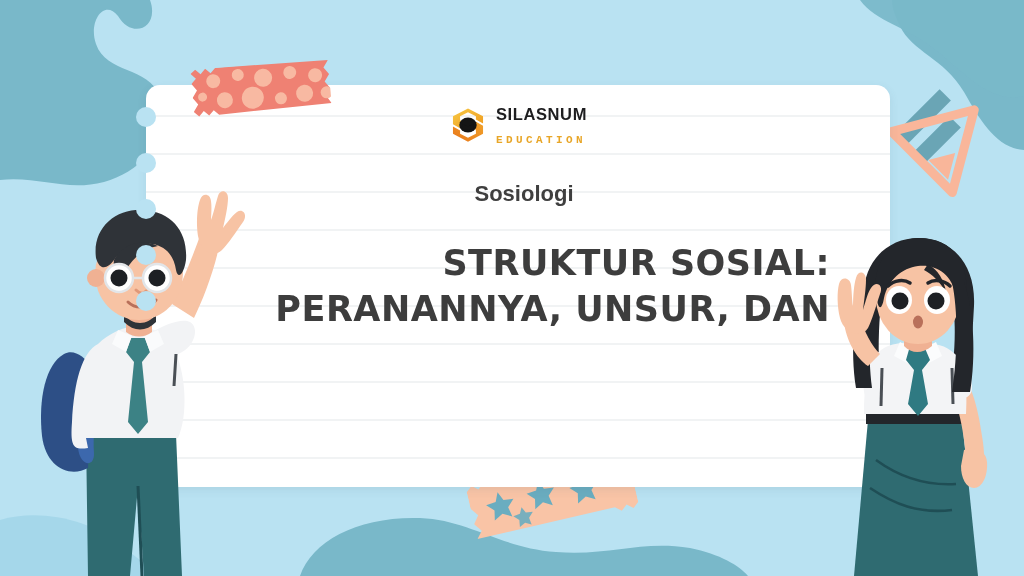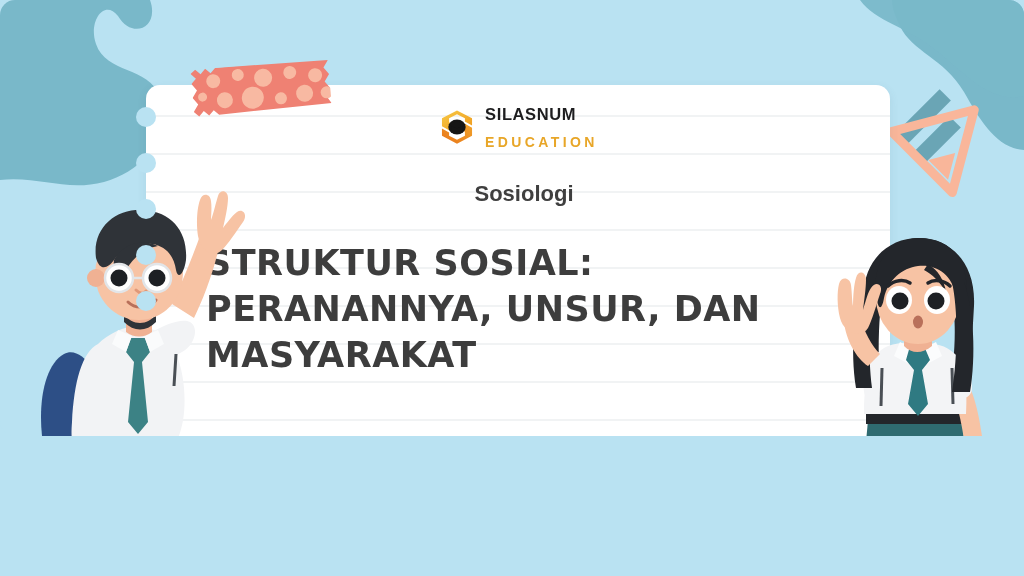--- a/index.html
+++ b/index.html
@@ -3,21 +3,21 @@
 <meta charset="utf-8">
 <style>
   * { margin:0; padding:0; box-sizing:border-box; }
   html,body { width:1024px; height:576px; overflow:hidden; }
   body {
     font-family:"Liberation Sans", sans-serif;
     background:#b9e2f2;
     position:relative;
   }
 
-  #stage { position:absolute; inset:0; width:1024px; height:436px; overflow:hidden;border-radius:15px; }
+  #stage { position:absolute; inset:0; width:1024px; height:576px; overflow:hidden; }
 
   .bg-svg { position:absolute; inset:0; width:1024px; height:576px; }
 
   
   .paper {
     position:absolute;
     left:146px; top:85px;
     width:744px; height:402px;
     background:#ffffff;
     border-radius:14px;
@@ -43,34 +43,34 @@
     display:flex; align-items:center; justify-content:center;
     gap:9px; z-index:8;
   }
   .logo-mark { width:38px; height:38px; flex:none; }
   .logo-text { display:flex; flex-direction:column; line-height:1; padding-top:1px; }
   .logo-name {
     font-size:16.5px; font-weight:bold; color:#1d1d1f;
     letter-spacing:.6px;
   }
   .logo-sub {
-    font-size:14px; font-weight:bold; color:#e8a628;
-    letter-spacing:3.4px; margin-top:12px;
+    font-size:11px; font-weight:bold; color:#e8a628;
+    letter-spacing:3.4px; margin-top:12px;font-family:Liberation Mono, monospace;
   }
 
   
   .subject {
     position:absolute; left:12px; right:0; top:96px;
     text-align:center;
     font-size:22px; font-weight:bold; color:#3f3f3f;
     z-index:8;
   }
   .headline {
     position:absolute; left:60px; right:60px; top:155px;
-    text-align:left; z-index:8;
+    text-align:right; z-index:8;
   }
   .headline .line {
     font-family:"DejaVu Sans", sans-serif;
     font-size:35px; font-weight:bold; color:#3d3d3d;
     letter-spacing:.5px; line-height:1.32;
     white-space:nowrap;
   }
 
   
   .tape-dots {
@@ -174,21 +174,20 @@
         <div class="logo-name">SILASNUM</div>
         <div class="logo-sub">EDUCATION</div>
       </div>
     </div>
 
     <div class="subject">Sosiologi</div>
 
     <div class="headline">
       <div class="line">STRUKTUR SOSIAL:</div>
       <div class="line">PERANANNYA, UNSUR, DAN</div>
-      <div class="line">MASYARAKAT</div>
     </div>
   </div>
 
   <div class="notches" style="position:absolute;left:136px;top:85px;width:22px;height:402px;z-index:7;">
     <div class="notch" style="top:22px"></div>
     <div class="notch" style="top:68px"></div>
     <div class="notch" style="top:114px"></div>
     <div class="notch" style="top:160px"></div>
     <div class="notch" style="top:206px"></div>
   </div>

